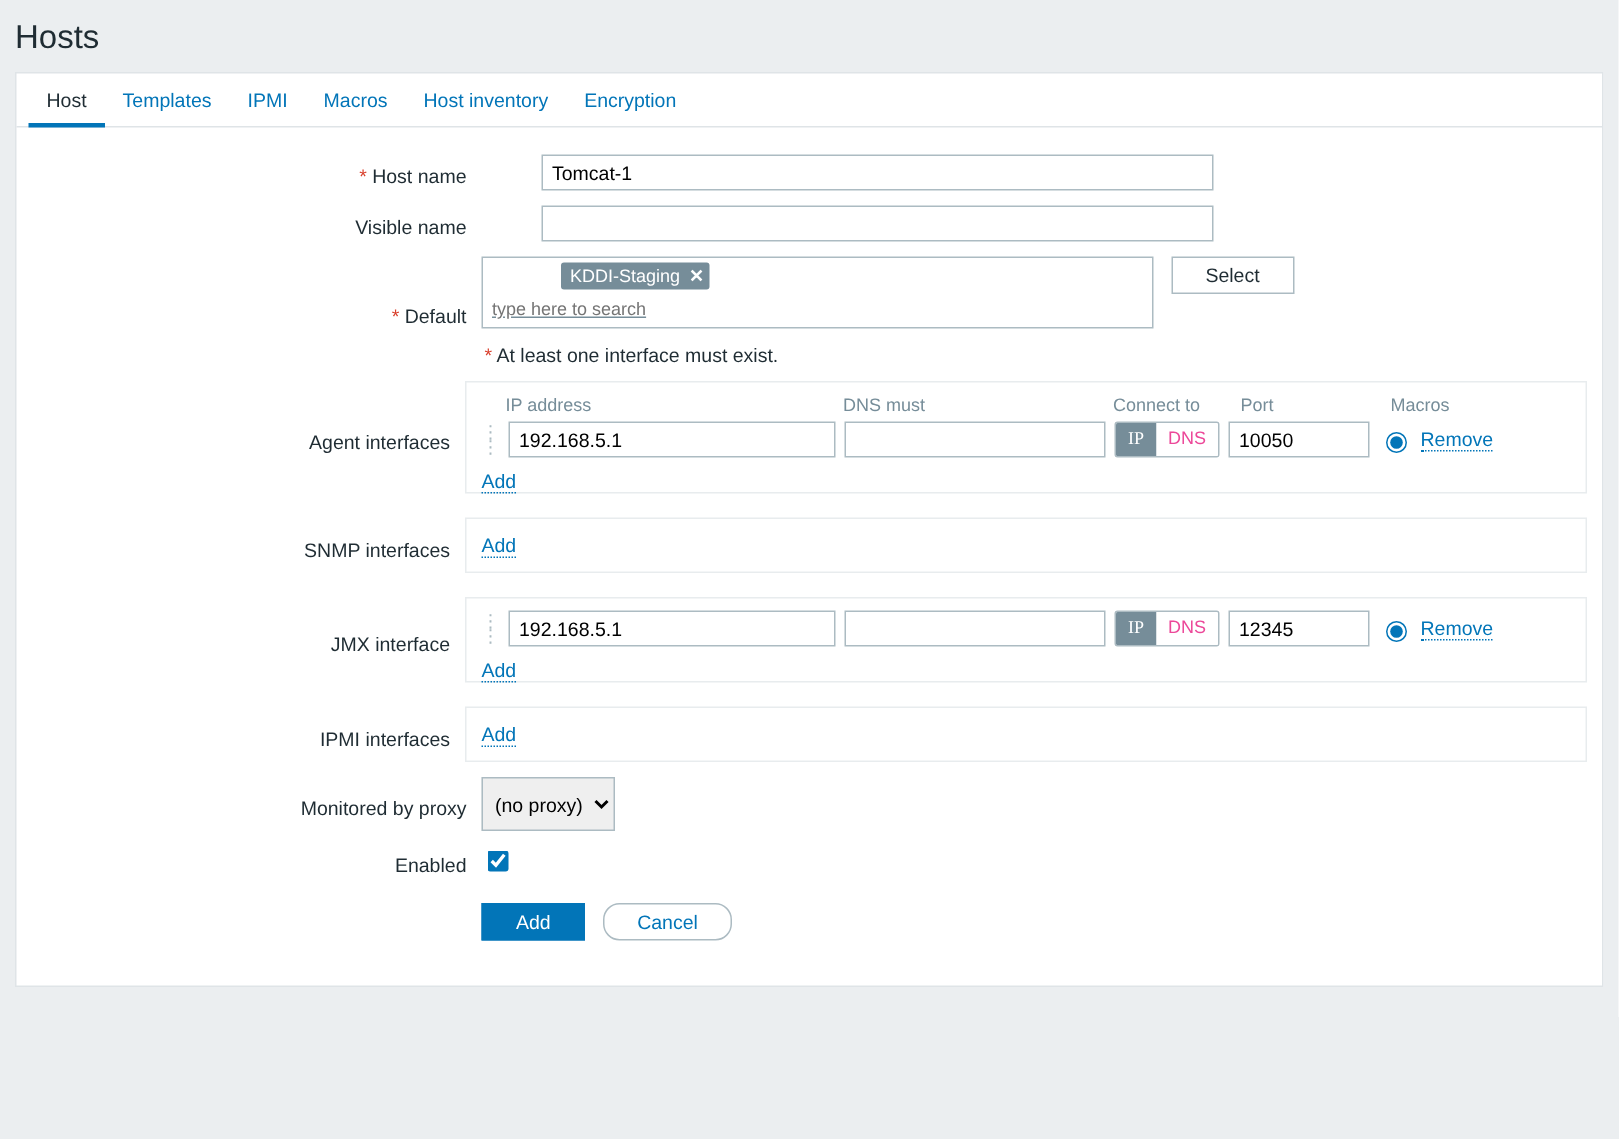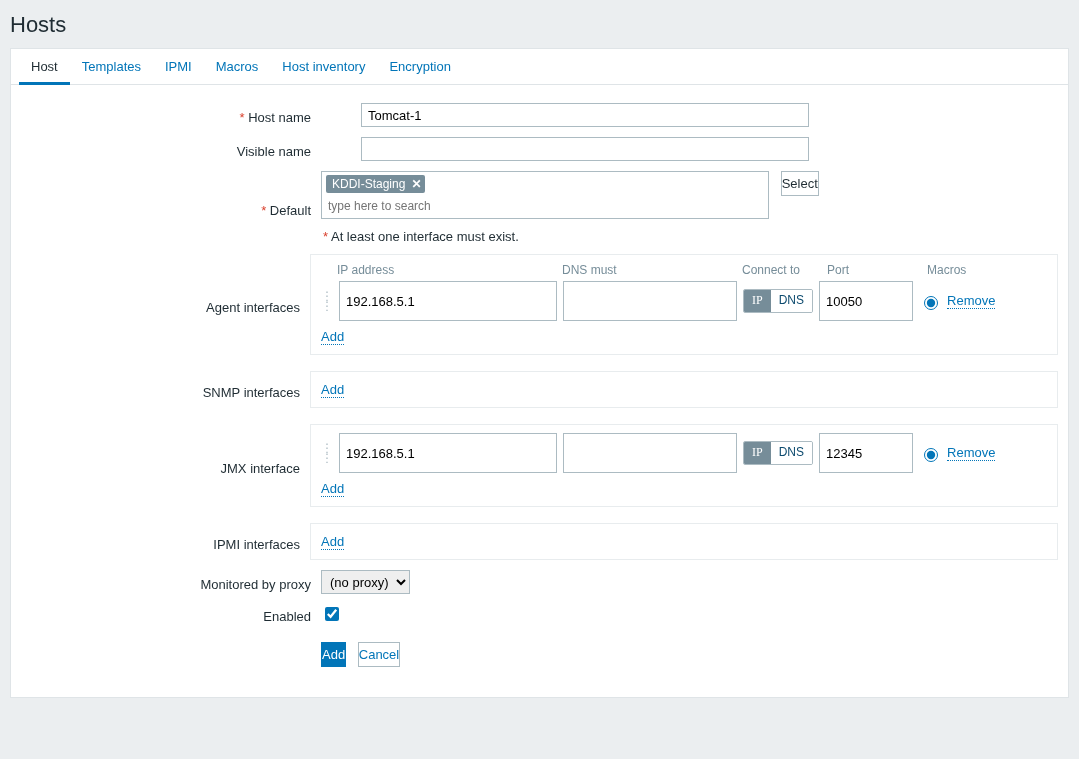--- a/index.html
+++ b/index.html
@@ -68,55 +68,57 @@
   }
   .tag {
     display: inline-flex;
     align-items: center;
     background: #768d99;
     color: #fff;
     font-size: 12px;
     padding: 2px 4px 2px 6px;
     border-radius: 2px;
     margin-bottom: 3px;
+    margin-left: 48px;
   }
   .tag .x {
     margin-left: 6px;
     font-weight: bold;
     cursor: pointer;
   }
   .groups-box input.ghost {
     border: none;
     width: 100%;
     font-size: 12px;
     color: #768d99;
     padding: 3px 2px 2px 2px;
     outline: none;
+    text-decoration: underline;
   }
   .btn {
     display: inline-block;
     border: 1px solid #acbbc2;
     background: #fff;
-    padding: 4px 0;
+    padding: 4px 22px;
     font-size: 13px;
     cursor: pointer;
     color: #1f2c33;
   }
   .btn-primary {
     background: #0275b8;
     border: 1px solid #0275b8;
     color: #fff;
   }
-  .btn-cancel { color: #0275b8; }
+  .btn-cancel { color: #0275b8; border-radius: 11px; }
   .note { color: #1f2c33; font-size: 13px; padding: 10px 0 0 2px; }
   .note .ast { color: #d9402d; }
   .iface-block {
     width: 748px;
     border: 1px solid #e8ecee;
-    padding: 8px 10px 10px 10px;
+    padding: 8px 10px 0 10px;
   }
   .iface-headers {
     display: flex;
     color: #768d99;
     font-size: 12px;
     padding: 0 0 4px 16px;
   }
   .col-ip    { width: 225px; }
   .col-dns   { width: 180px; }
   .col-conn  { width: 85px; }
@@ -130,41 +132,41 @@
   }
   .drag {
     width: 12px;
     color: #acbbc2;
     font-size: 12px;
     line-height: 10px;
     cursor: move;
     letter-spacing: 2px;
   }
   .iface-row input[type=text] {
-    height: 40px;
+    height: 24px;
     border: 1px solid #acbbc2;
     padding: 2px 6px;
     font-size: 13px;
   }
   .inp-ip   { width: 218px; }
   .inp-dns  { width: 174px; }
   .inp-port { width: 94px; }
   .toggle {
     display: inline-flex;
     border: 1px solid #acbbc2;
     border-radius: 2px;
     overflow: hidden;
     height: 24px;
   }
   .toggle div {
     padding: 3px 8px;
     font-size: 12px;
     cursor: pointer;
     background: #fff;
-    color: #0c4a6e;
+    color: #ec4899;
   }
   .toggle div.sel {
     background: #768d99;
     color: #fff;
     font-family: Liberation Serif, serif;
   }
   .radio {
     width: 14px; height: 14px;
     accent-color: #0275b8;
   }
@@ -183,21 +185,21 @@
   textarea.desc {
     width: 416px;
     height: 100px;
     border: 1px solid #acbbc2;
     padding: 4px 6px;
     font-size: 13px;
     resize: both;
   }
   select.proxy {
     border: 1px solid #acbbc2;
-    height: 24px;
+    height: 36px;
     font-size: 13px;
     padding: 2px 4px;
   }
   .chk { accent-color: #0275b8; width:14px; height:14px;}
   .actions { padding-top: 8px; }
 </style>
 </head>
 <body>
 
 <div class="page-title">Hosts</div>

